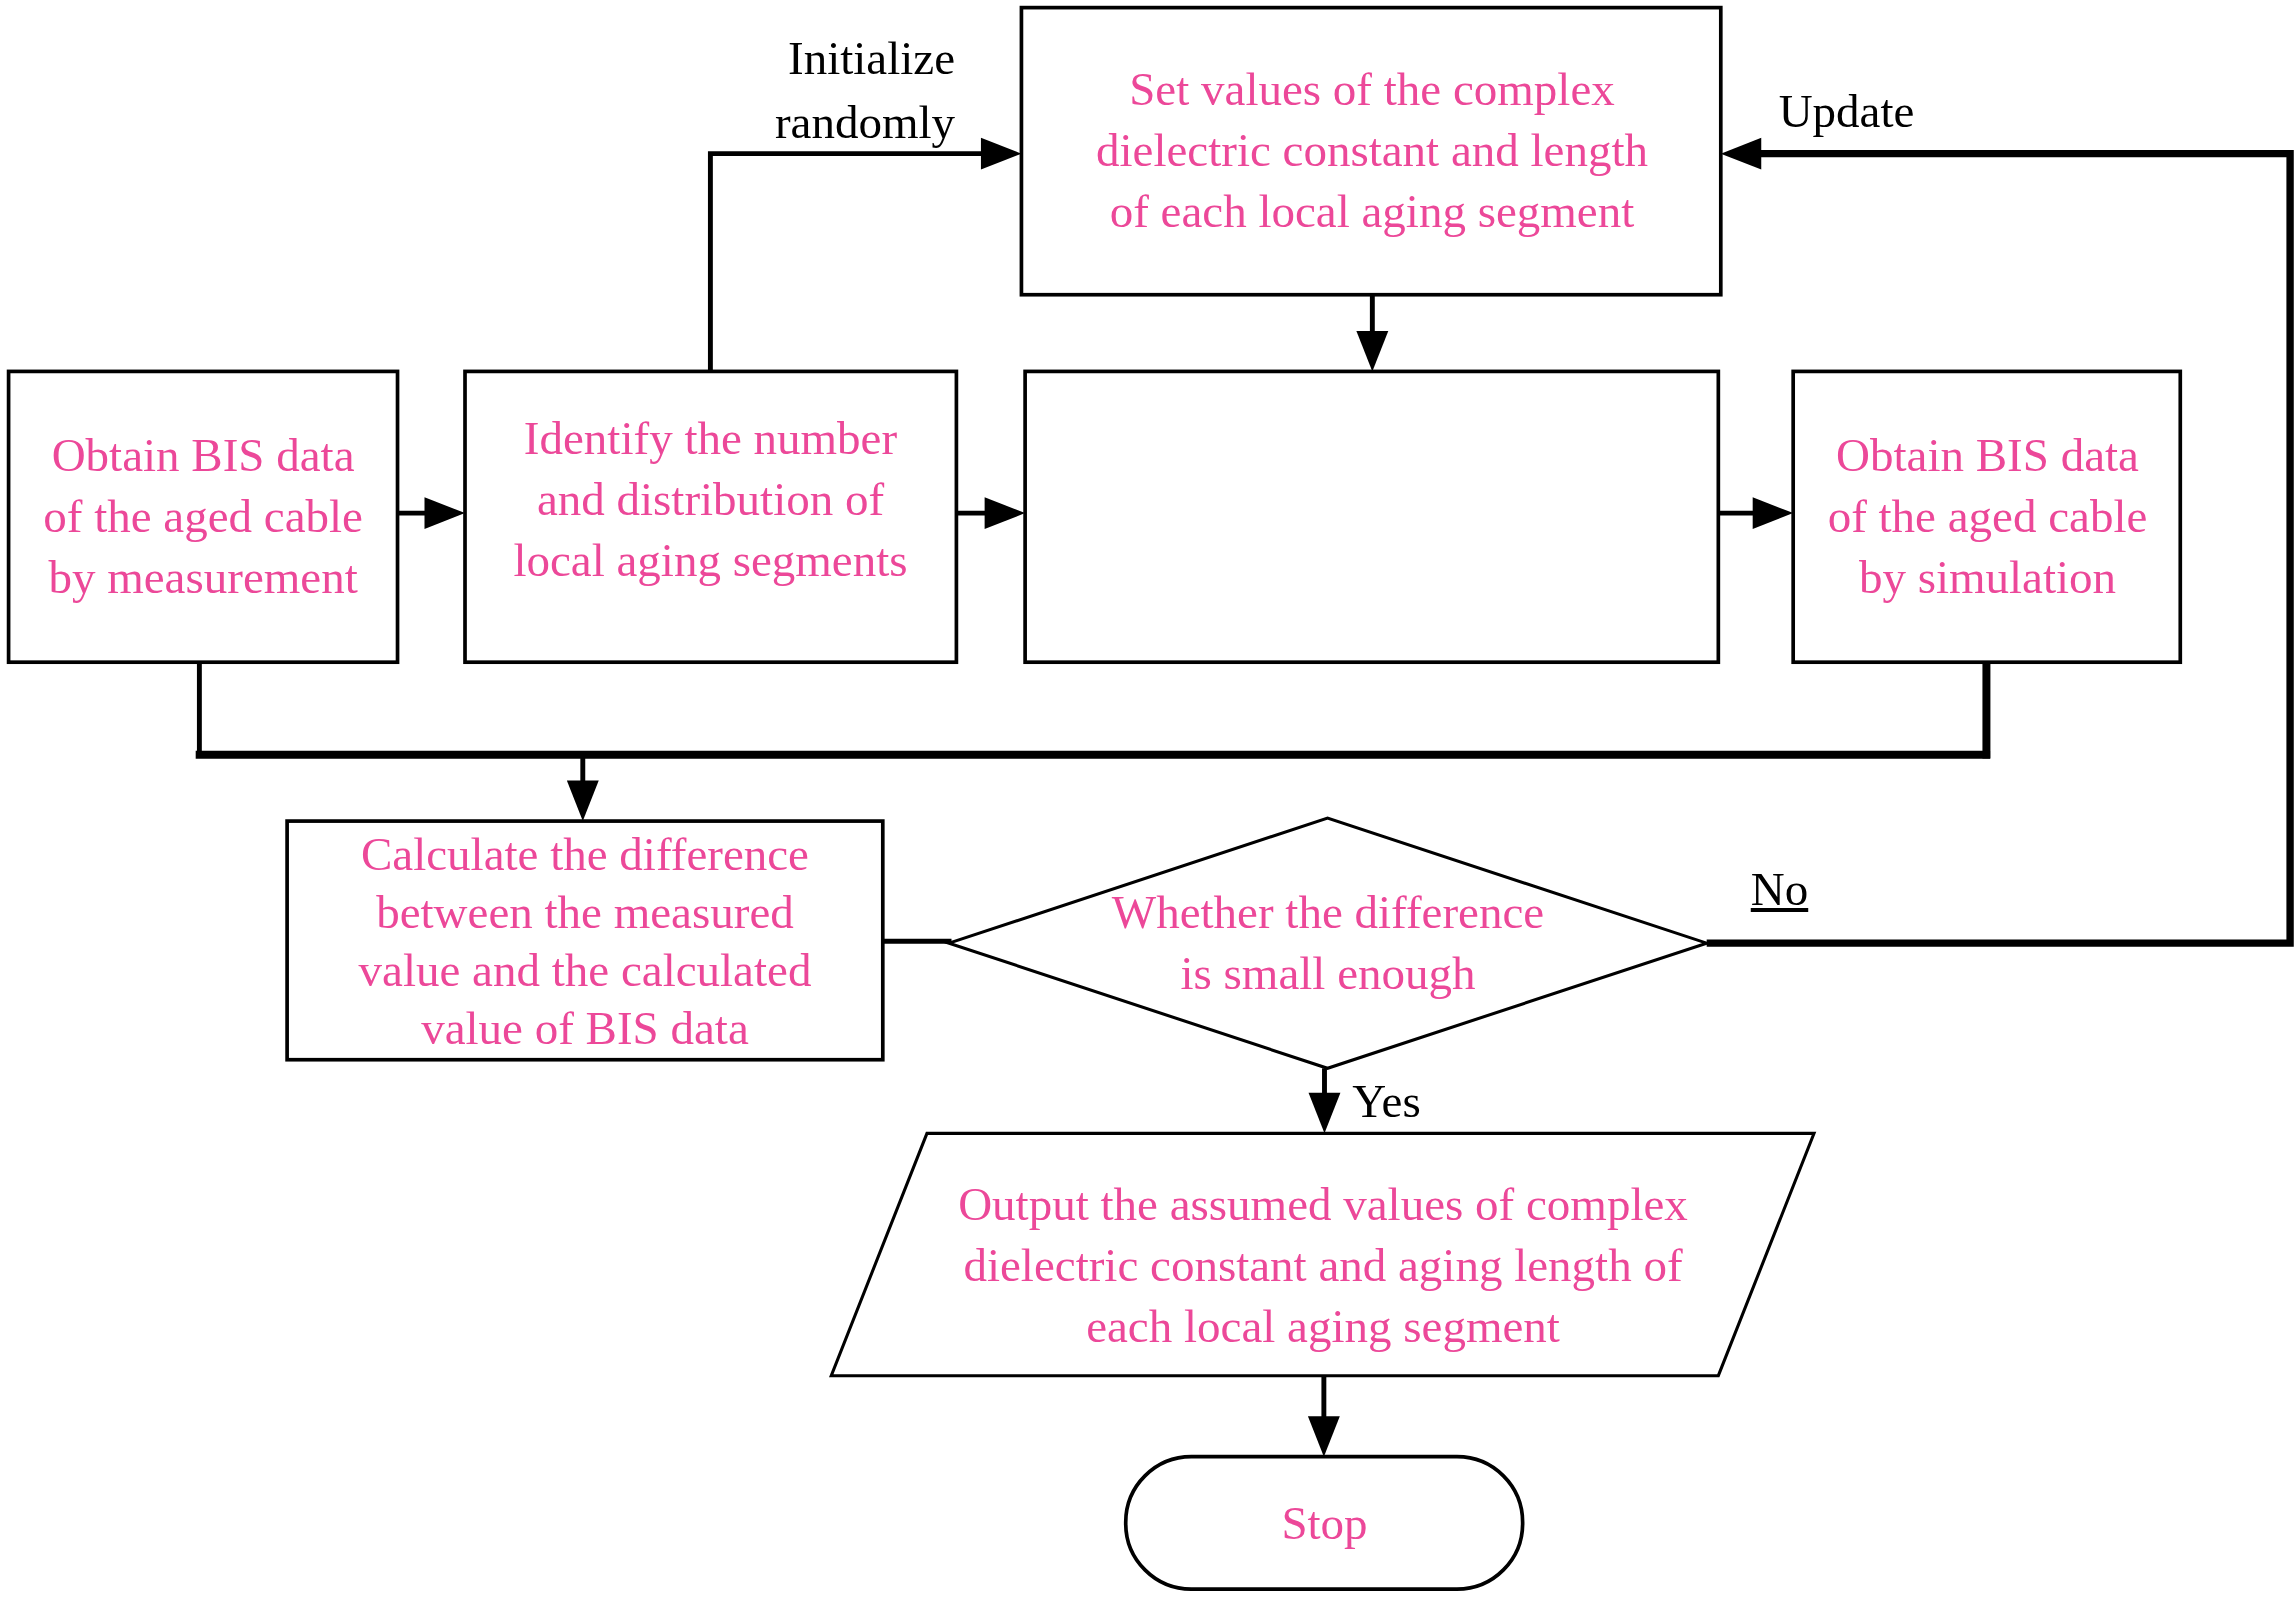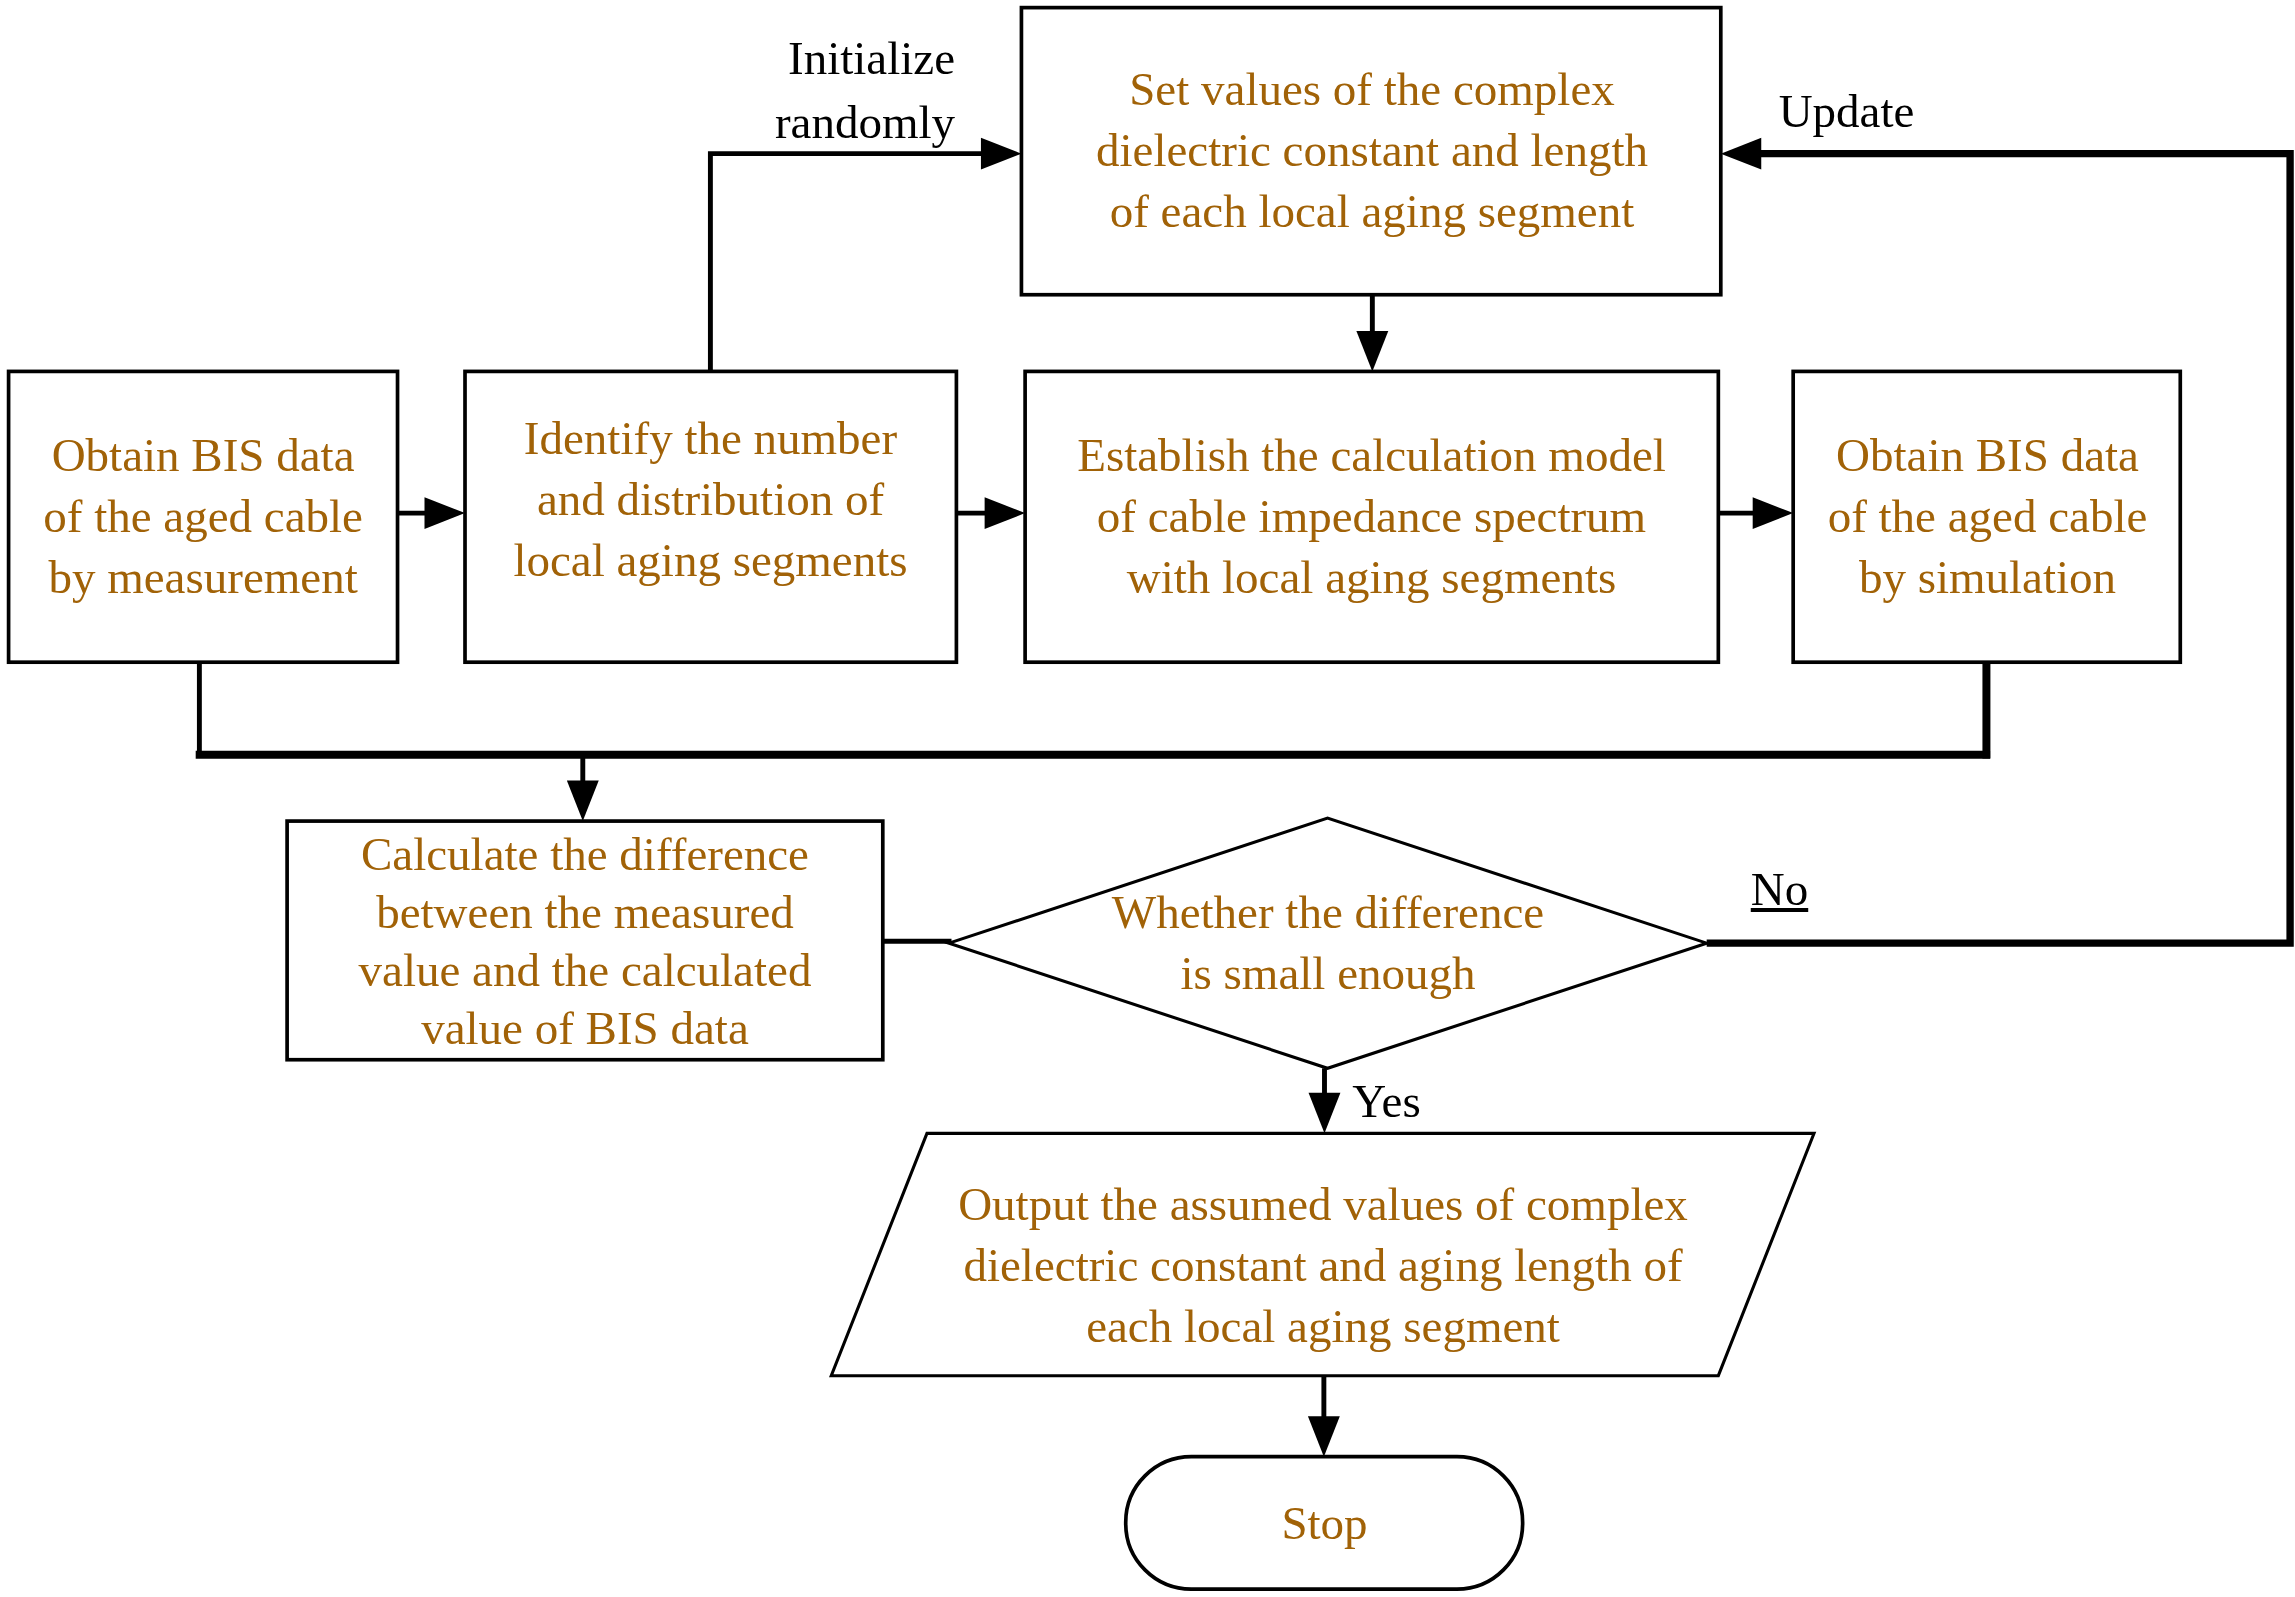--- a/index.html
+++ b/index.html
@@ -19,21 +19,21 @@
   }
   .node-label {
     position: absolute;
     display: flex;
     align-items: center;
     justify-content: center;
     text-align: center;
     white-space: pre-line;
     font-size: 47px;
     line-height: 61px;
-    color: #a16207;
+    color: #ec4899;
   }
   .node-label.lines4 { line-height: 58px; }
   .edge-label {
     position: absolute;
     display: flex;
     align-items: center;
     justify-content: center;
     text-align: right;
     white-space: pre-line;
     font-size: 47px;
@@ -91,23 +91,20 @@
 of each local aging segment</div>
 
   <div class="node-label" style="left:8.6px;   top:371px;  width:389px;  height:291px;">Obtain BIS data
 of the aged cable
 by measurement</div>
 
   <div class="node-label" style="left:465px;  top:354px;  width:491px;  height:291px;">Identify the number
 and distribution of
 local aging segments</div>
 
-  <div class="node-label" style="left:1025px; top:371px;  width:693px; height:291px;">Establish the calculation model
-of cable impedance spectrum
-with local aging segments</div>
 
   <div class="node-label" style="left:1794px; top:371px;  width:387px;  height:291px;">Obtain BIS data
 of the aged cable
 by simulation</div>
 
   <div class="node-label lines4" style="left:287px; top:821px; width:596px; height:239px;">Calculate the difference
 between the measured
 value and the calculated
 value of BIS data</div>
 

